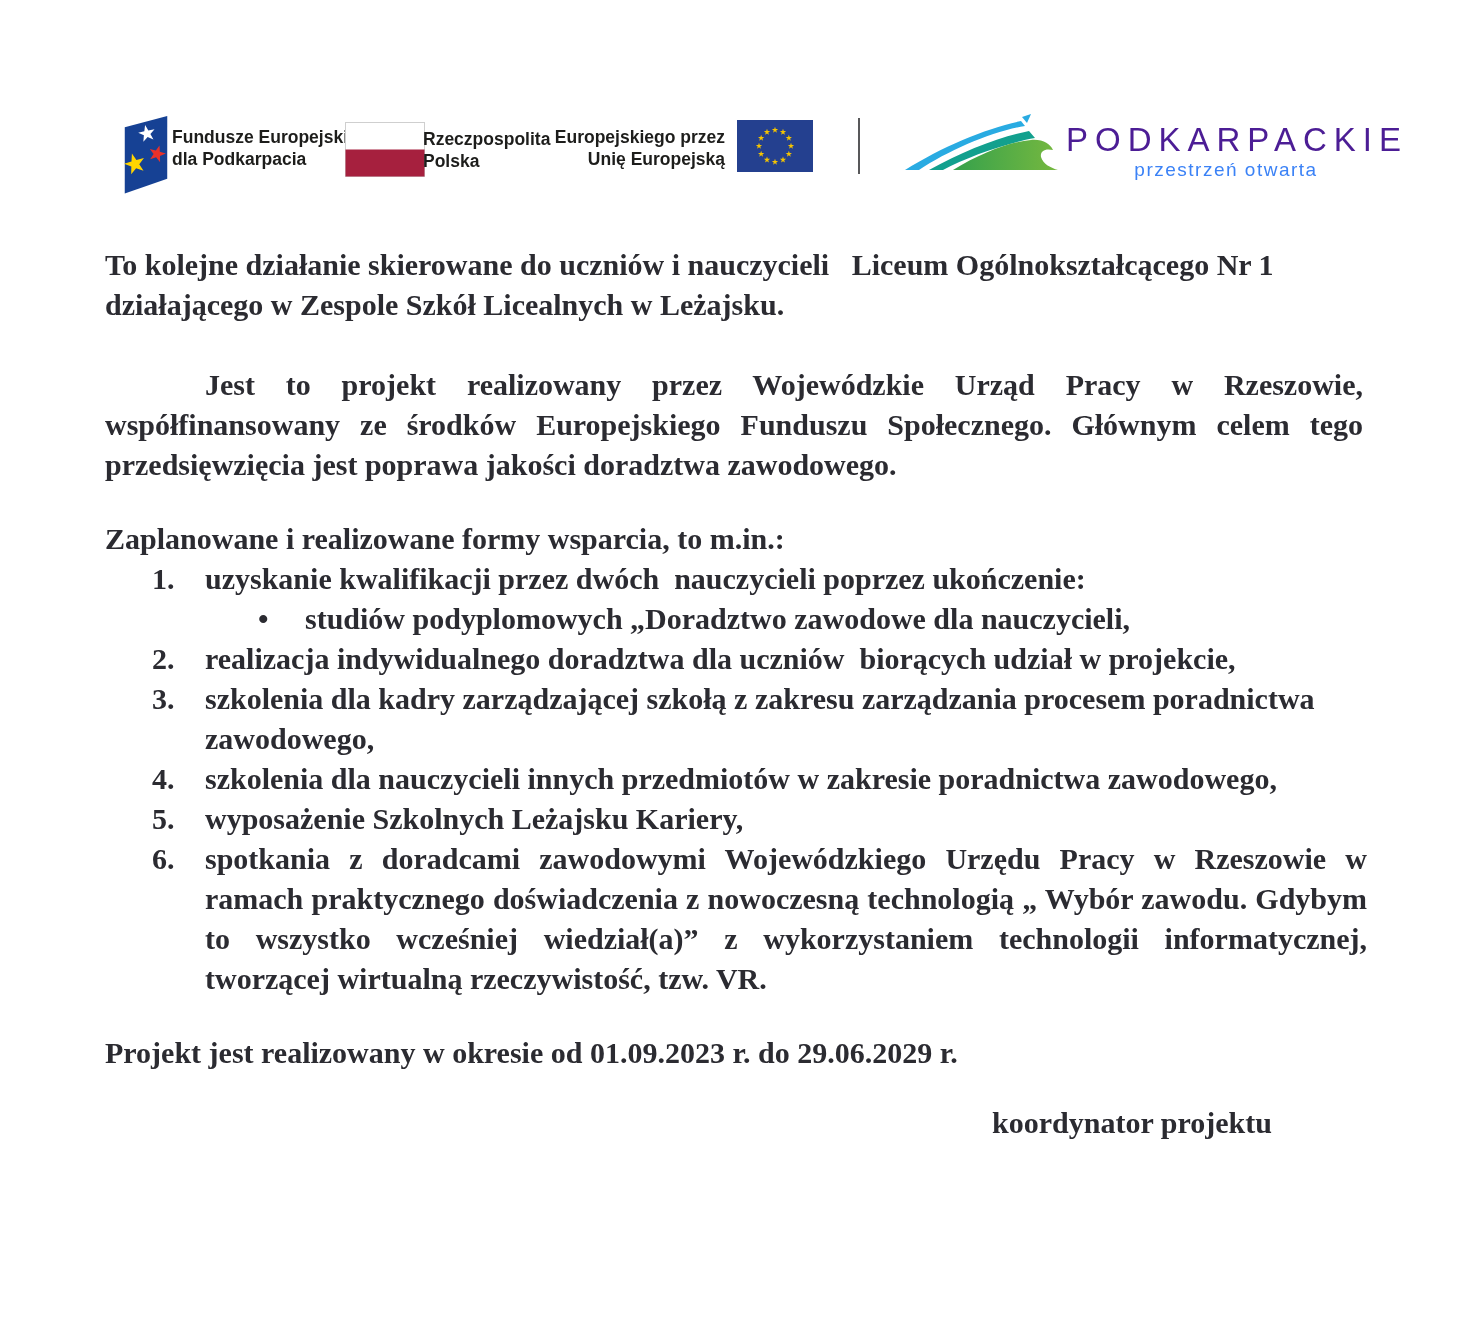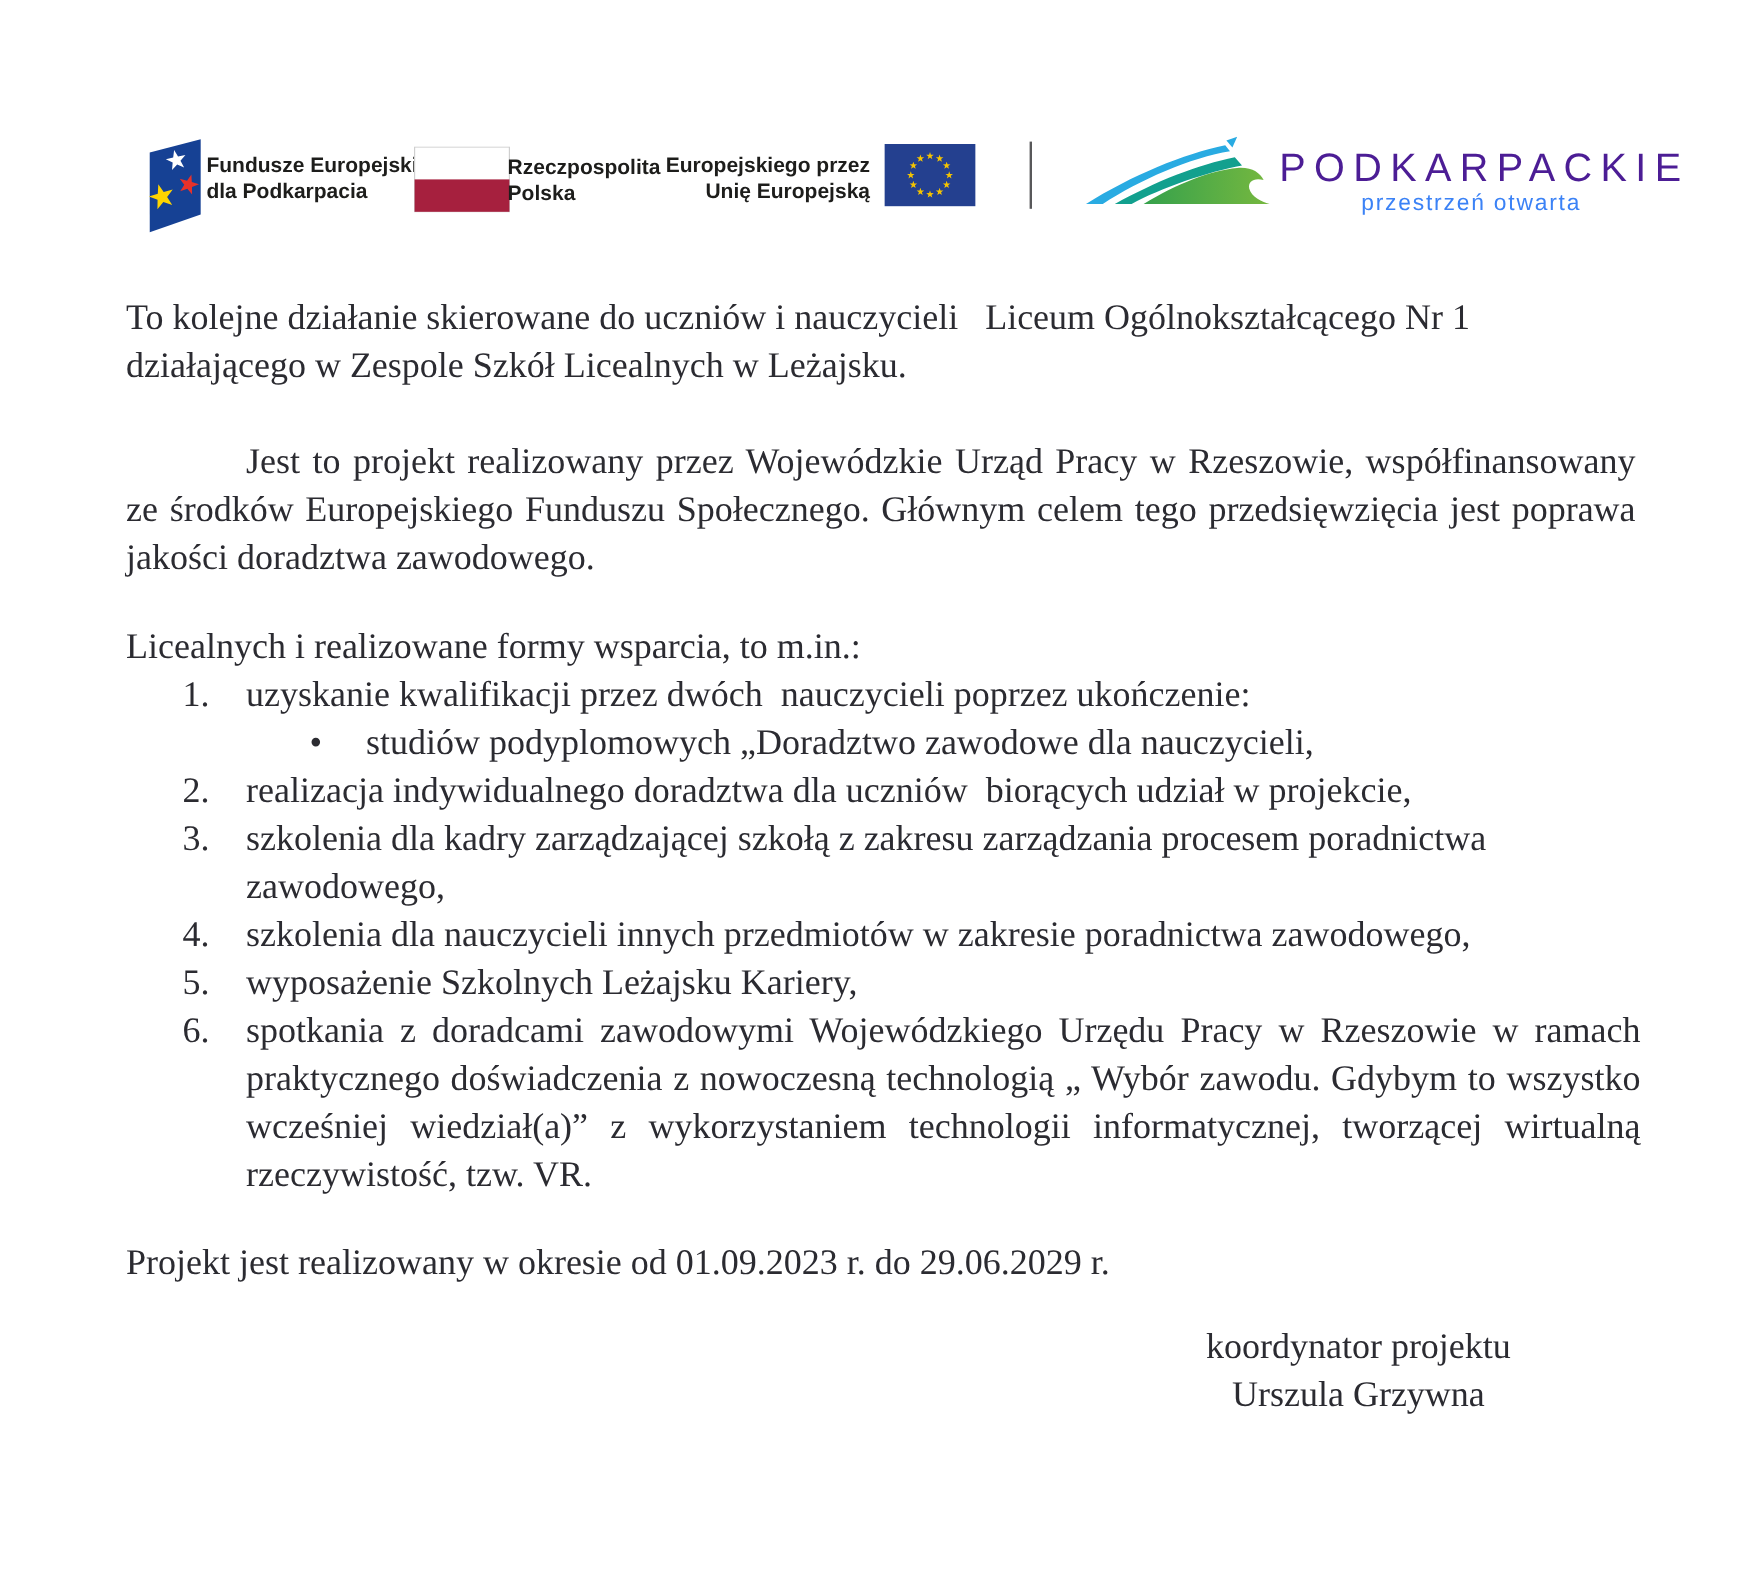--- a/index.html
+++ b/index.html
@@ -28,21 +28,21 @@
   }
   .podk-name {
     font-size:33px; letter-spacing:7px; color:#4c1d95; line-height:36px; white-space:nowrap;
   }
   .podk-tagline {
     font-size:19px; letter-spacing:1.5px; color:#3b82f6; text-align:center;
     padding-left:40px; margin-top:1px;
   }
 
   
-  .content { position:absolute; top:245px; left:105px; width:1262px; font-size:30px; line-height:40px; }
+  .content { position:absolute; top:245px; left:105px; width:1262px; font-size:30px; line-height:40px;font-weight:bold; }
   .pre { white-space:pre-wrap; }
   .para1 { margin:0 0 40px 0; }
   .para2 { margin:0 4px 34px 0; text-align:justify; text-indent:100px; }
   .intro { margin:0; }
   .li { display:flex; margin-left:47px; }
   .li-marker { width:53px; flex:none; }
   .li-text { flex:1; }
   .li.sub { margin-left:153px; }
   .li.sub .li-marker { width:47px; }
   .justify { text-align:justify; }
@@ -125,21 +125,21 @@
       <div class="podk-tagline">przestrzeń otwarta</div>
     </div>
   </div>
 
   <div class="content">
 
     <p class="para1 pre">To kolejne działanie skierowane do uczniów i nauczycieli   Liceum Ogólnokształcącego Nr 1 działającego w Zespole Szkół Licealnych w Leżajsku.</p>
 
     <p class="para2">Jest to projekt  realizowany przez Wojewódzkie Urząd Pracy w Rzeszowie, współfinansowany ze środków Europejskiego Funduszu Społecznego. Głównym celem tego przedsięwzięcia jest poprawa jakości doradztwa zawodowego.</p>
 
-    <p class="intro">Licealnych i realizowane formy wsparcia, to m.in.:</p>
+    <p class="intro">Zaplanowane i realizowane formy wsparcia, to m.in.:</p>
 
     <div class="li">
       <span class="li-marker">1.</span>
       <span class="li-text pre">uzyskanie kwalifikacji przez dwóch  nauczycieli poprzez ukończenie:</span>
     </div>
     <div class="li sub">
       <span class="li-marker">•</span>
       <span class="li-text">studiów podyplomowych „Doradztwo zawodowe dla nauczycieli,</span>
     </div>
     <div class="li">
@@ -160,17 +160,16 @@
     </div>
     <div class="li">
       <span class="li-marker">6.</span>
       <span class="li-text justify">spotkania z doradcami zawodowymi Wojewódzkiego Urzędu Pracy w Rzeszowie w ramach praktycznego doświadczenia z nowoczesną technologią „ Wybór zawodu. Gdybym to wszystko wcześniej wiedział(a)” z wykorzystaniem technologii informatycznej, tworzącej wirtualną rzeczywistość, tzw. VR.</span>
     </div>
 
     <p class="period">Projekt jest realizowany w okresie od 01.09.2023 r. do 29.06.2029 r.</p>
 
     <div class="signature">
       <div>koordynator projektu</div>
-      <div>Urszula Grzywna</div>
     </div>
 
   </div>
 </div>
 
 </body></html>

